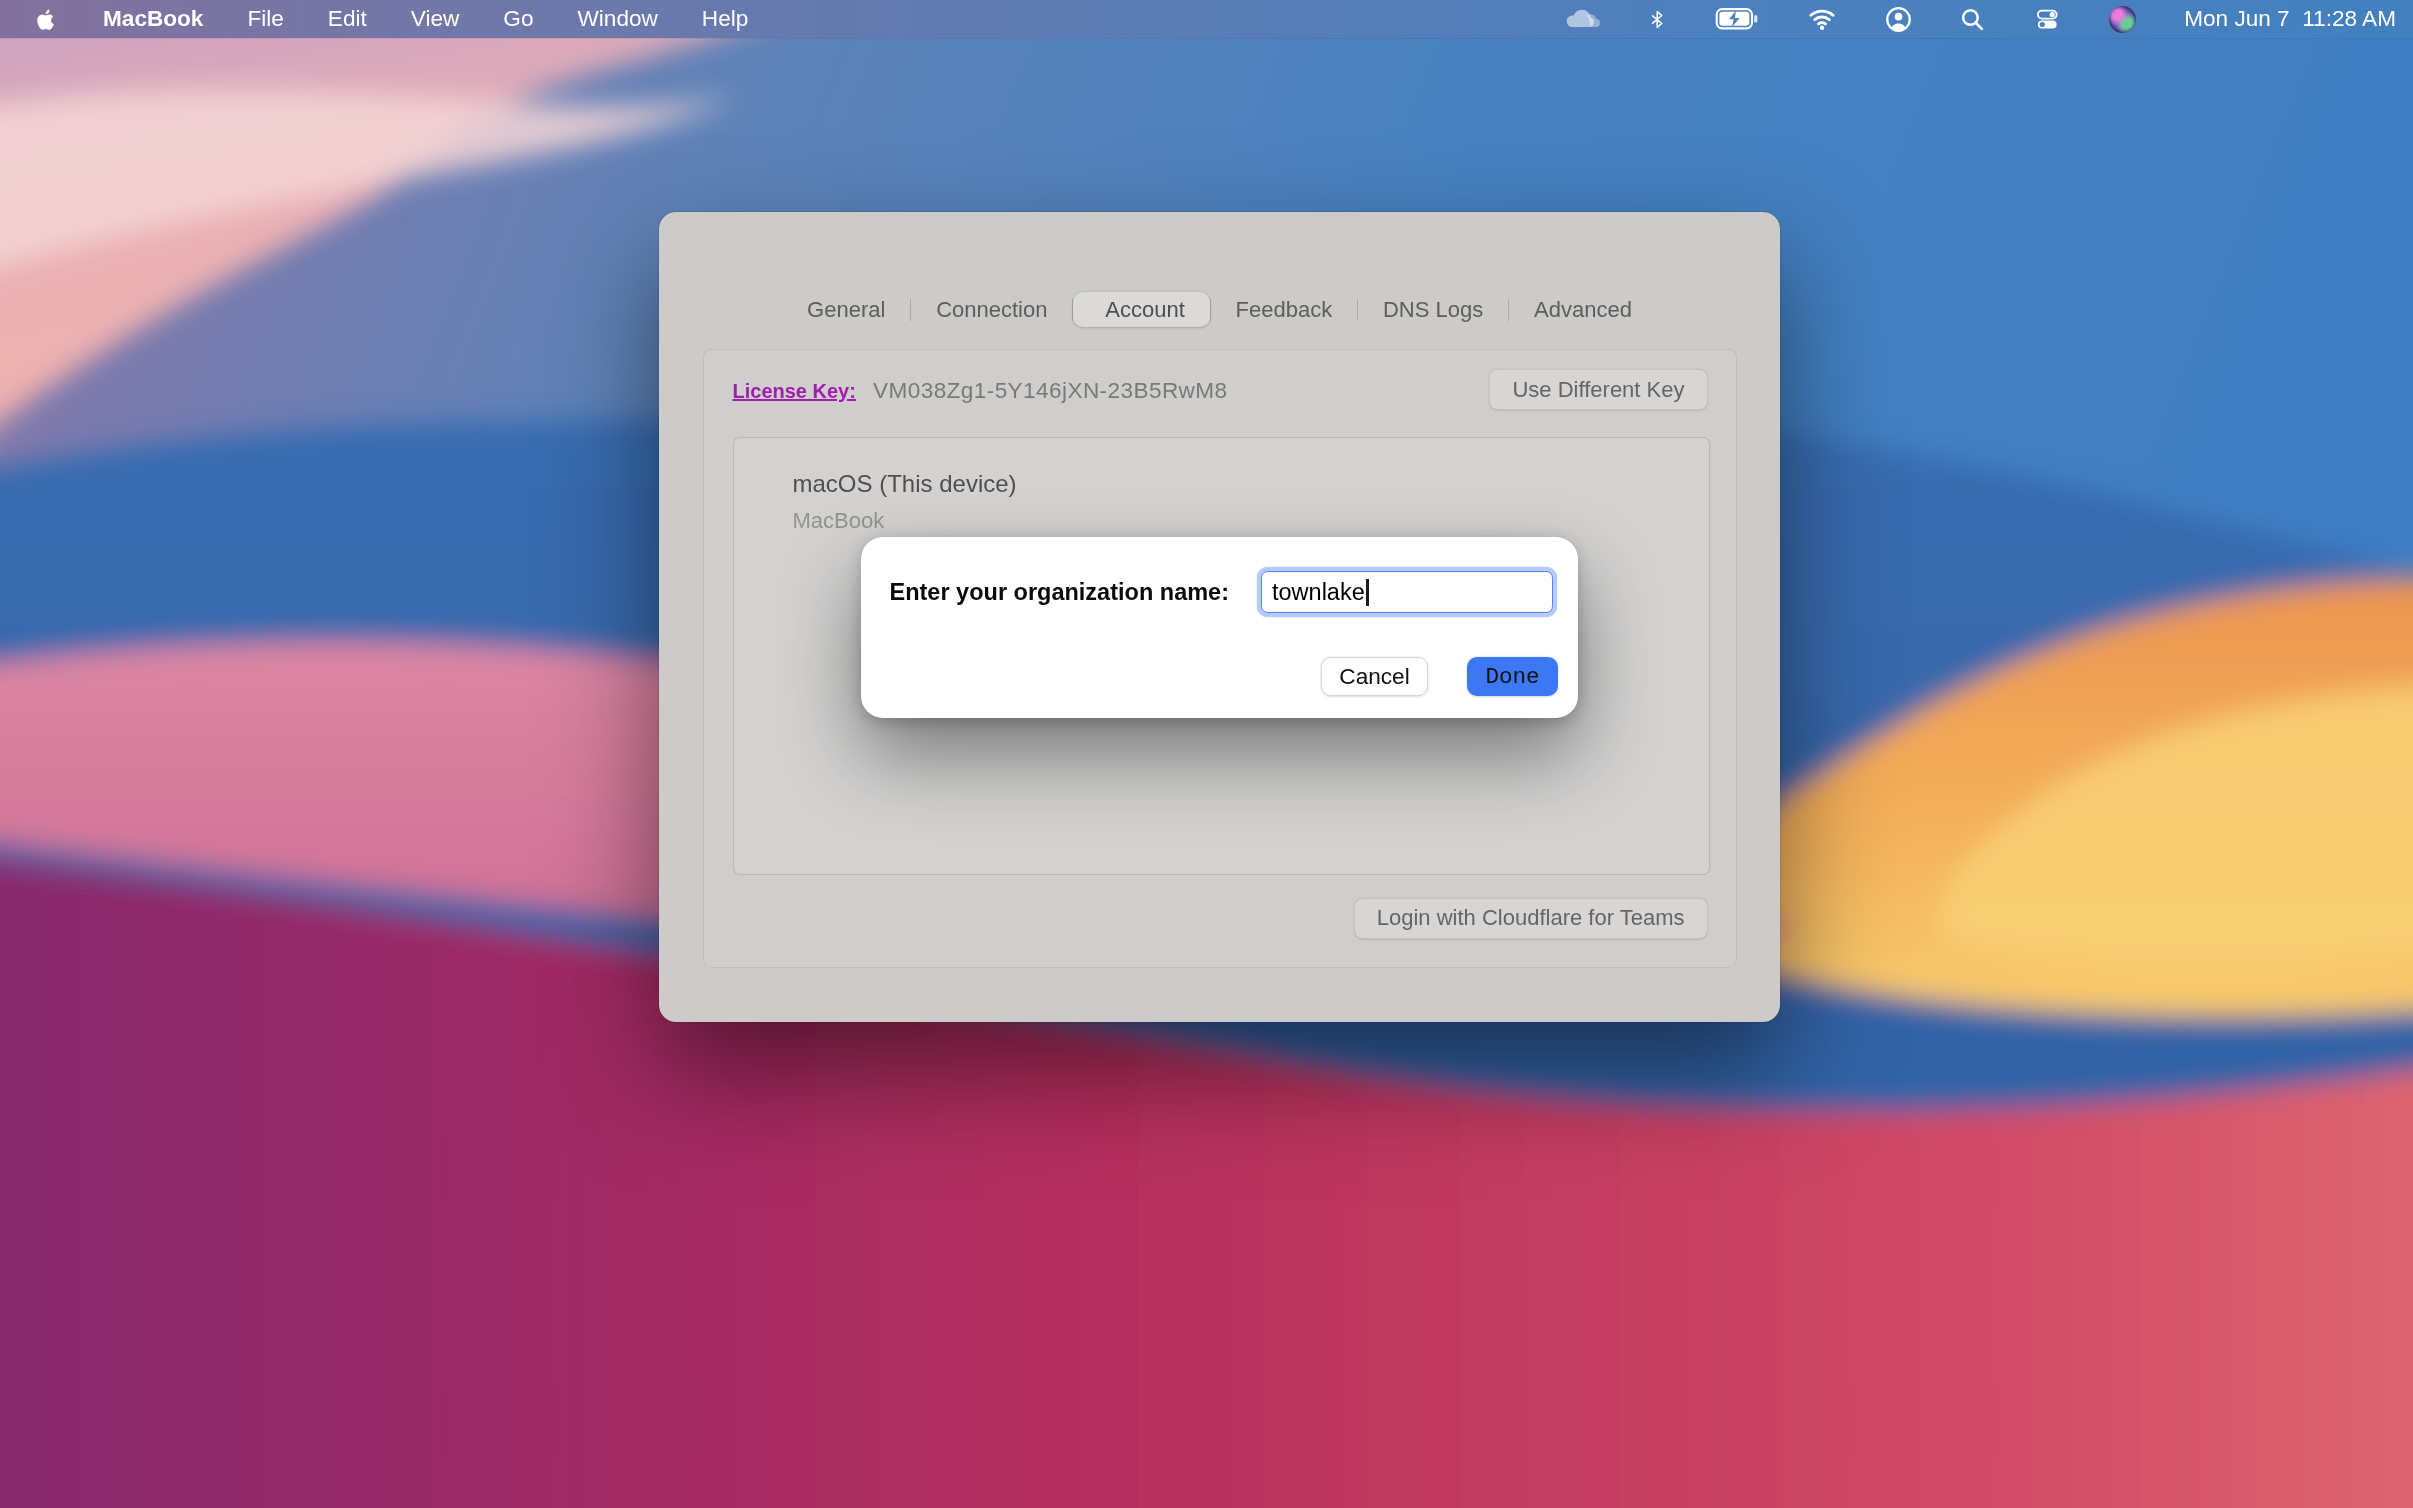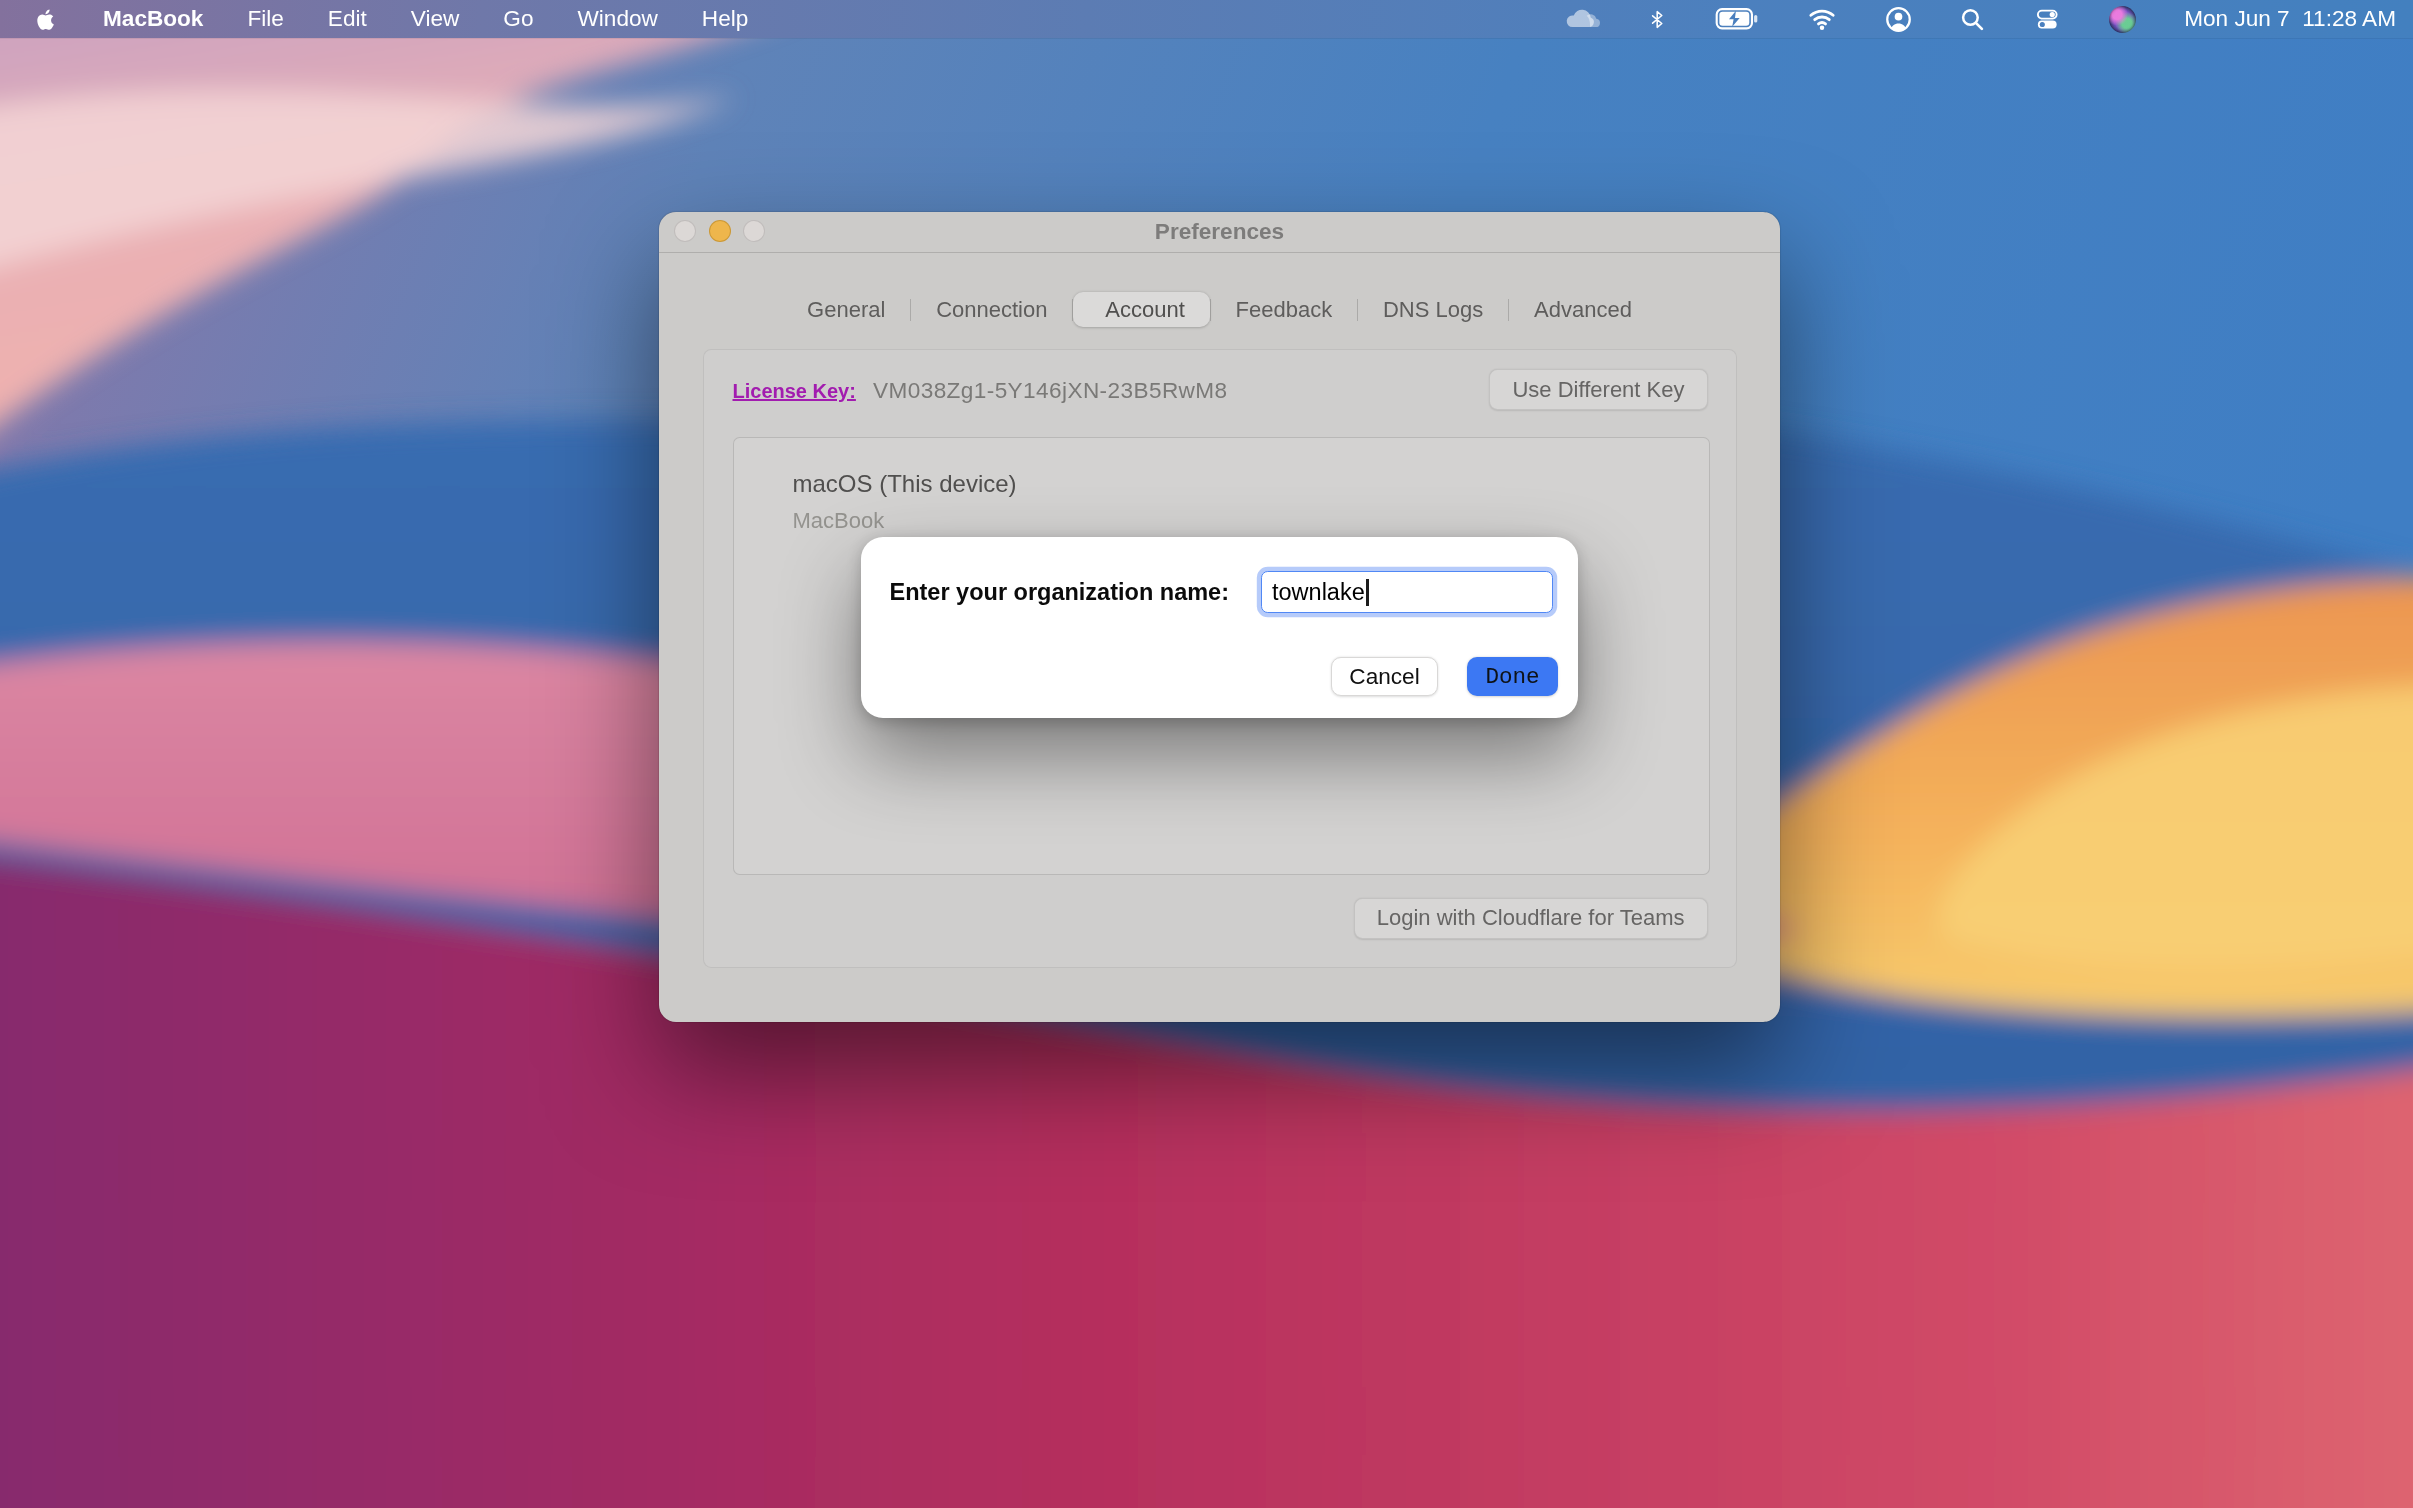--- a/index.html
+++ b/index.html
@@ -85,21 +85,21 @@
   }
   .dialog-prompt{position:absolute;left:28.5px;top:34px;height:42px;line-height:42px;
     font-size:23.5px;font-weight:700;color:#0b0b0b;white-space:nowrap;}
   .dialog-input{
     position:absolute;left:400px;top:34px;width:292px;height:42px;box-sizing:border-box;
     background:#fff;border:1.7px solid #5188f5;border-radius:6.7px;
     box-shadow:0 0 0 4.2px rgba(93,140,245,.45);
     display:flex;align-items:center;padding-left:10px;font-size:23.5px;color:#000;
   }
   .caret{width:2.5px;height:27px;background:#1c1c1c;margin-left:1.7px;}
-  .dialog-buttons{position:absolute;right:20px;top:120px;display:flex;gap:29px;}
+  .dialog-buttons{position:absolute;right:20px;top:120px;display:flex;gap:39px;}
   .btn{height:39px;border-radius:10px;font-size:22.6px;display:flex;align-items:center;justify-content:center;box-sizing:border-box;}
   .btn.cancel{width:107px;background:#fff;border:0.8px solid #d9d8d7;box-shadow:0 0.8px 2.5px rgba(0,0,0,.14);color:#101010;}
   .btn.done{width:91px;background:#3c78f3;color:#0e1216;box-shadow:0 0.8px 2.5px rgba(0,0,0,.18);font-family:Liberation Mono, monospace;}
 </style>
 </head>
 <body>
 
 <div class="screen">
 
   <div class="wallpaper">
@@ -220,28 +220,20 @@
           <rect x="3" y="13" width="18" height="7.6" rx="3.8" fill="#fff"></rect>
           <circle cx="7.2" cy="16.8" r="2.5" fill="#4a80bf"></circle>
         </svg>
       </span>
       <span class="status-icon siri-orb"></span>
       <span class="clock">Mon Jun 7  11:28 AM</span>
     </div>
   </div>
 
   <div class="window">
-    <div class="titlebar">
-      <div class="traffic">
-        <span class="light gray"></span>
-        <span class="light yellow"></span>
-        <span class="light gray"></span>
-      </div>
-      <div class="window-title">Preferences</div>
-    </div>
 
     <div class="tabs">
       <span class="tab">General</span>
       <span class="tab-divider"></span>
       <span class="tab">Connection</span>
       <span class="tab-divider"></span>
       <span class="tab selected">Account</span>
       <span class="tab-divider"></span>
       <span class="tab">Feedback</span>
       <span class="tab-divider"></span>

